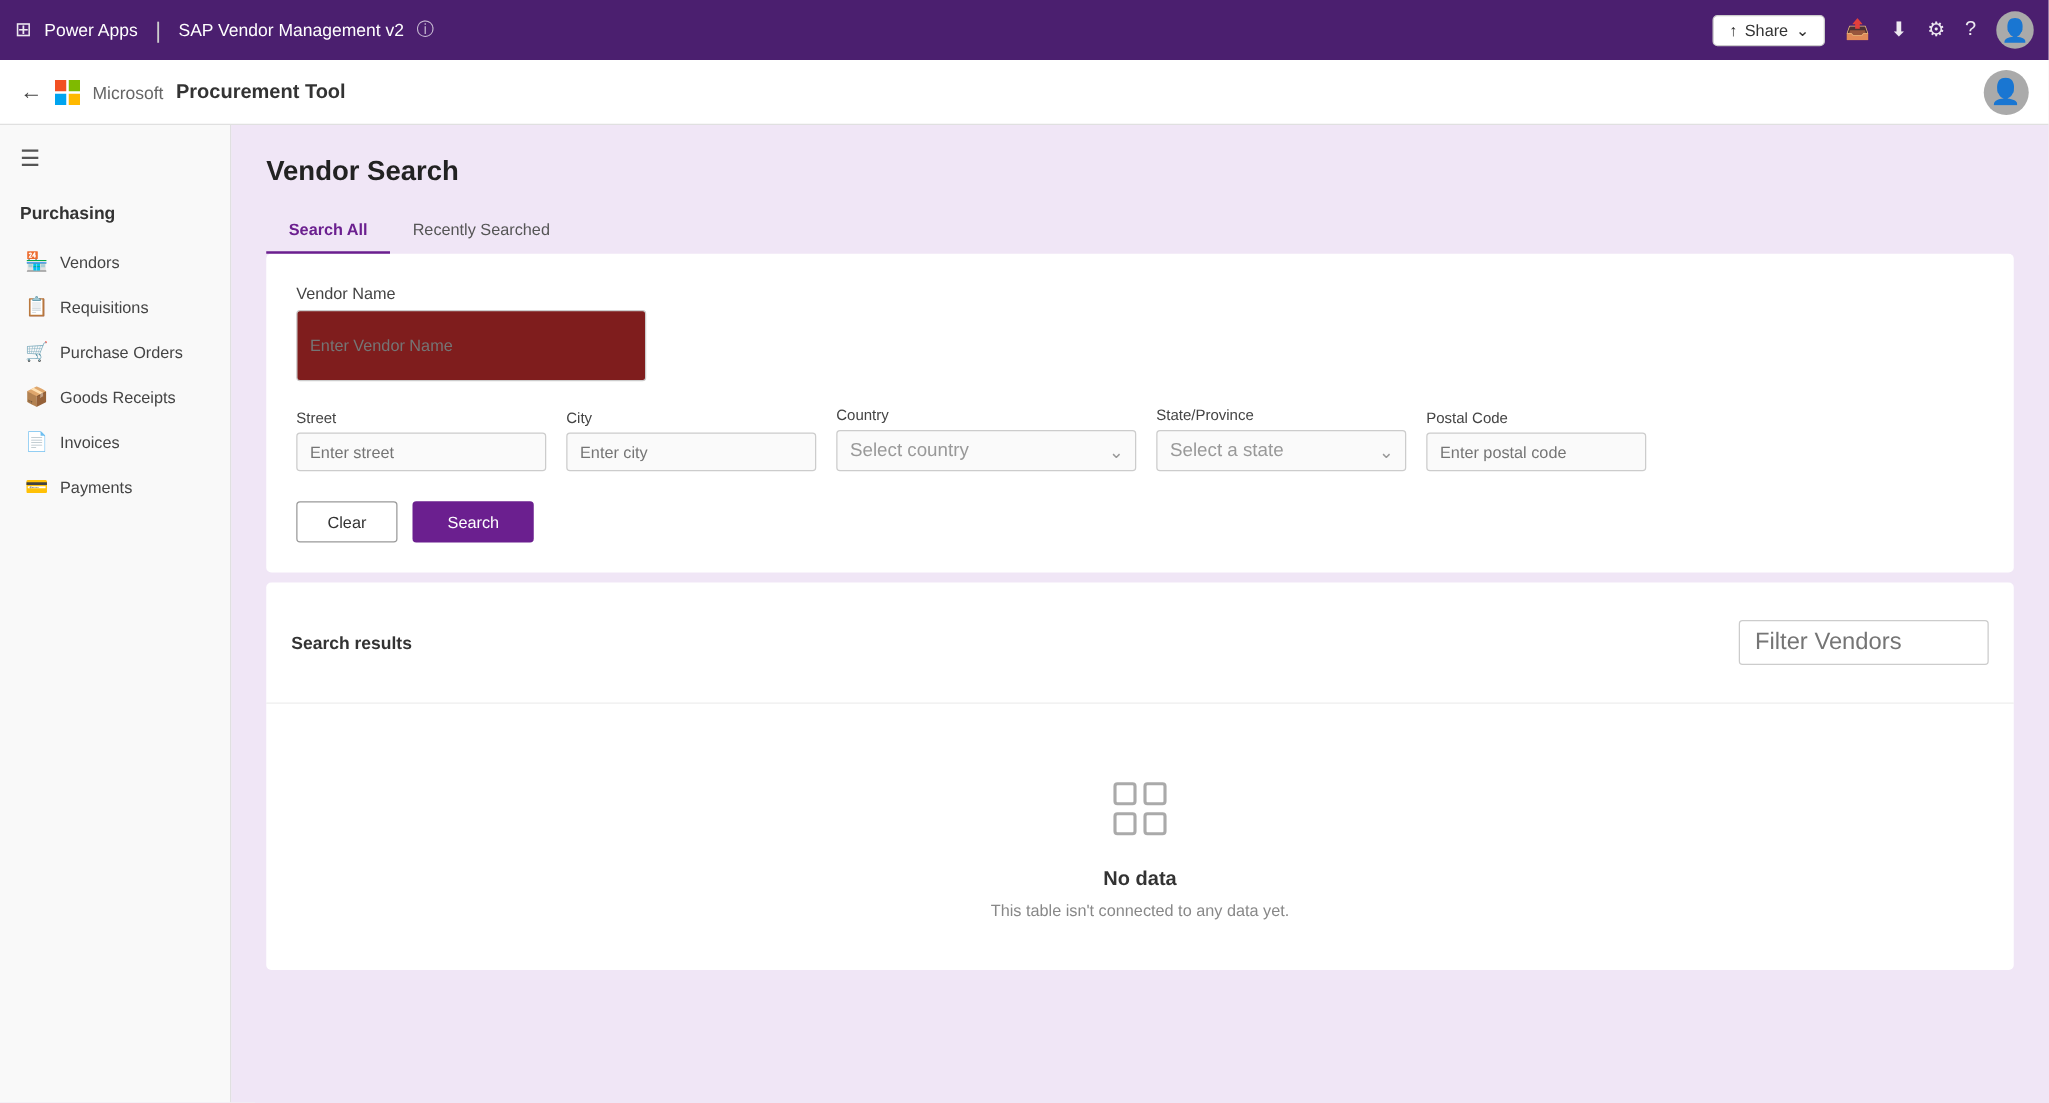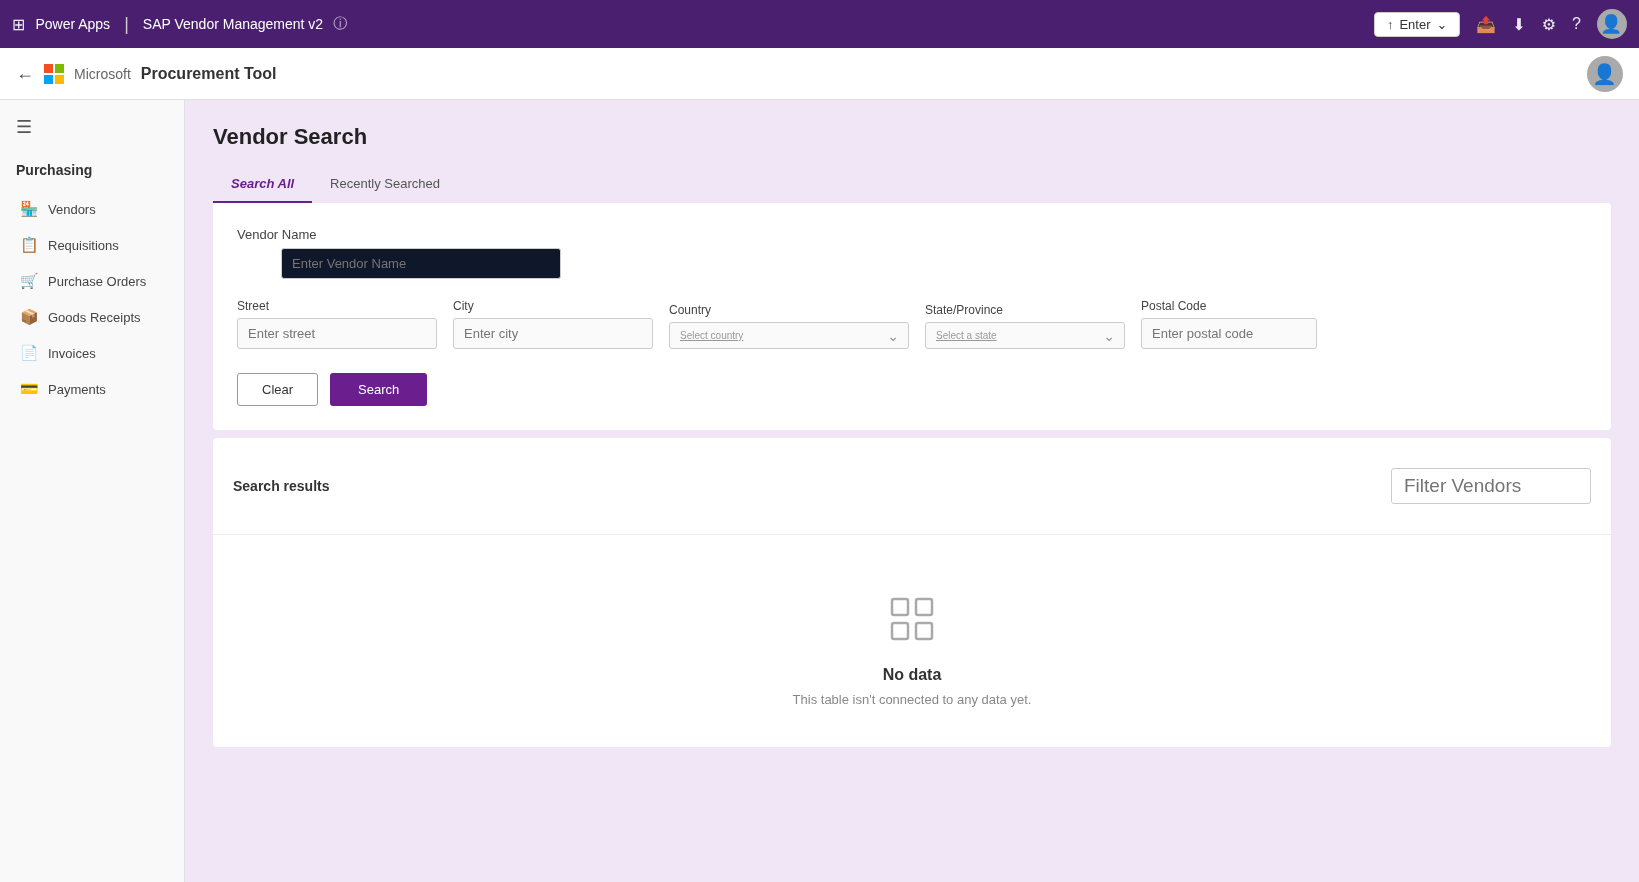--- a/index.html
+++ b/index.html
@@ -180,47 +180,45 @@
       padding: 8px 18px 10px;
       font-size: 13px;
       cursor: pointer;
       color: #555;
       border-bottom: 2px solid transparent;
     }
     .tab.active {
       color: #6b1f8f;
       border-bottom: 2px solid #6b1f8f;
       font-weight: 600;
-      font-style: italic;
     }
 
     
     .search-card {
       background: white;
       border-radius: 4px;
       padding: 24px;
       margin-top: 0;
     }
 
     .vendor-name-label {
       font-size: 13px;
       color: #444;
       margin-bottom: 6px;
       font-weight: 500;
     }
     .vendor-name-input {
       width: 280px;
       border: 1px solid #ccc;
       border-radius: 3px;
-      padding: 7px 10px;
+      padding: 20px 10px;
       font-size: 13px;
       color: #999;
       outline: none;
-      background: #0f172a;
-      margin-left: 44px;
+      background: #7f1d1d;
     }
 
     .address-row {
       display: flex;
       gap: 16px;
       margin-top: 20px;
       align-items: flex-end;
     }
     .field-group {
       display: flex;
@@ -238,27 +236,26 @@
       padding: 7px 10px;
       font-size: 13px;
       color: #999;
       outline: none;
       background: #fafafa;
     }
     .field-select {
       border: 1px solid #ccc;
       border-radius: 3px;
       padding: 7px 10px;
-      font-size: 10px;
+      font-size: 15px;
       color: #999;
       outline: none;
       background: #fafafa;
       appearance: none;
       cursor: pointer;
-      text-decoration: underline;
     }
     .select-wrapper {
       position: relative;
     }
     .select-wrapper::after {
       content: '⌄';
       position: absolute;
       right: 10px;
       top: 50%;
       transform: translateY(-50%);
@@ -357,21 +354,21 @@
   <div class="topbar-left">
     <span class="topbar-icon">⊞</span>
     <span class="topbar-app-title">Power Apps</span>
     <span class="topbar-divider">|</span>
     <span class="topbar-app-title">SAP Vendor Management v2</span>
     <span class="topbar-icon" style="font-size:14px; opacity:0.7;">ⓘ</span>
   </div>
   <div class="topbar-right">
     <button class="share-btn">
       <span>↑</span>
-      <span>Enter</span>
+      <span>Share</span>
       <span>⌄</span>
     </button>
     <span class="topbar-icon">📤</span>
     <span class="topbar-icon">⬇</span>
     <span class="topbar-icon">⚙</span>
     <span class="topbar-icon">?</span>
     <div class="avatar-circle">
       <span style="font-size:18px;">👤</span>
     </div>
   </div>

